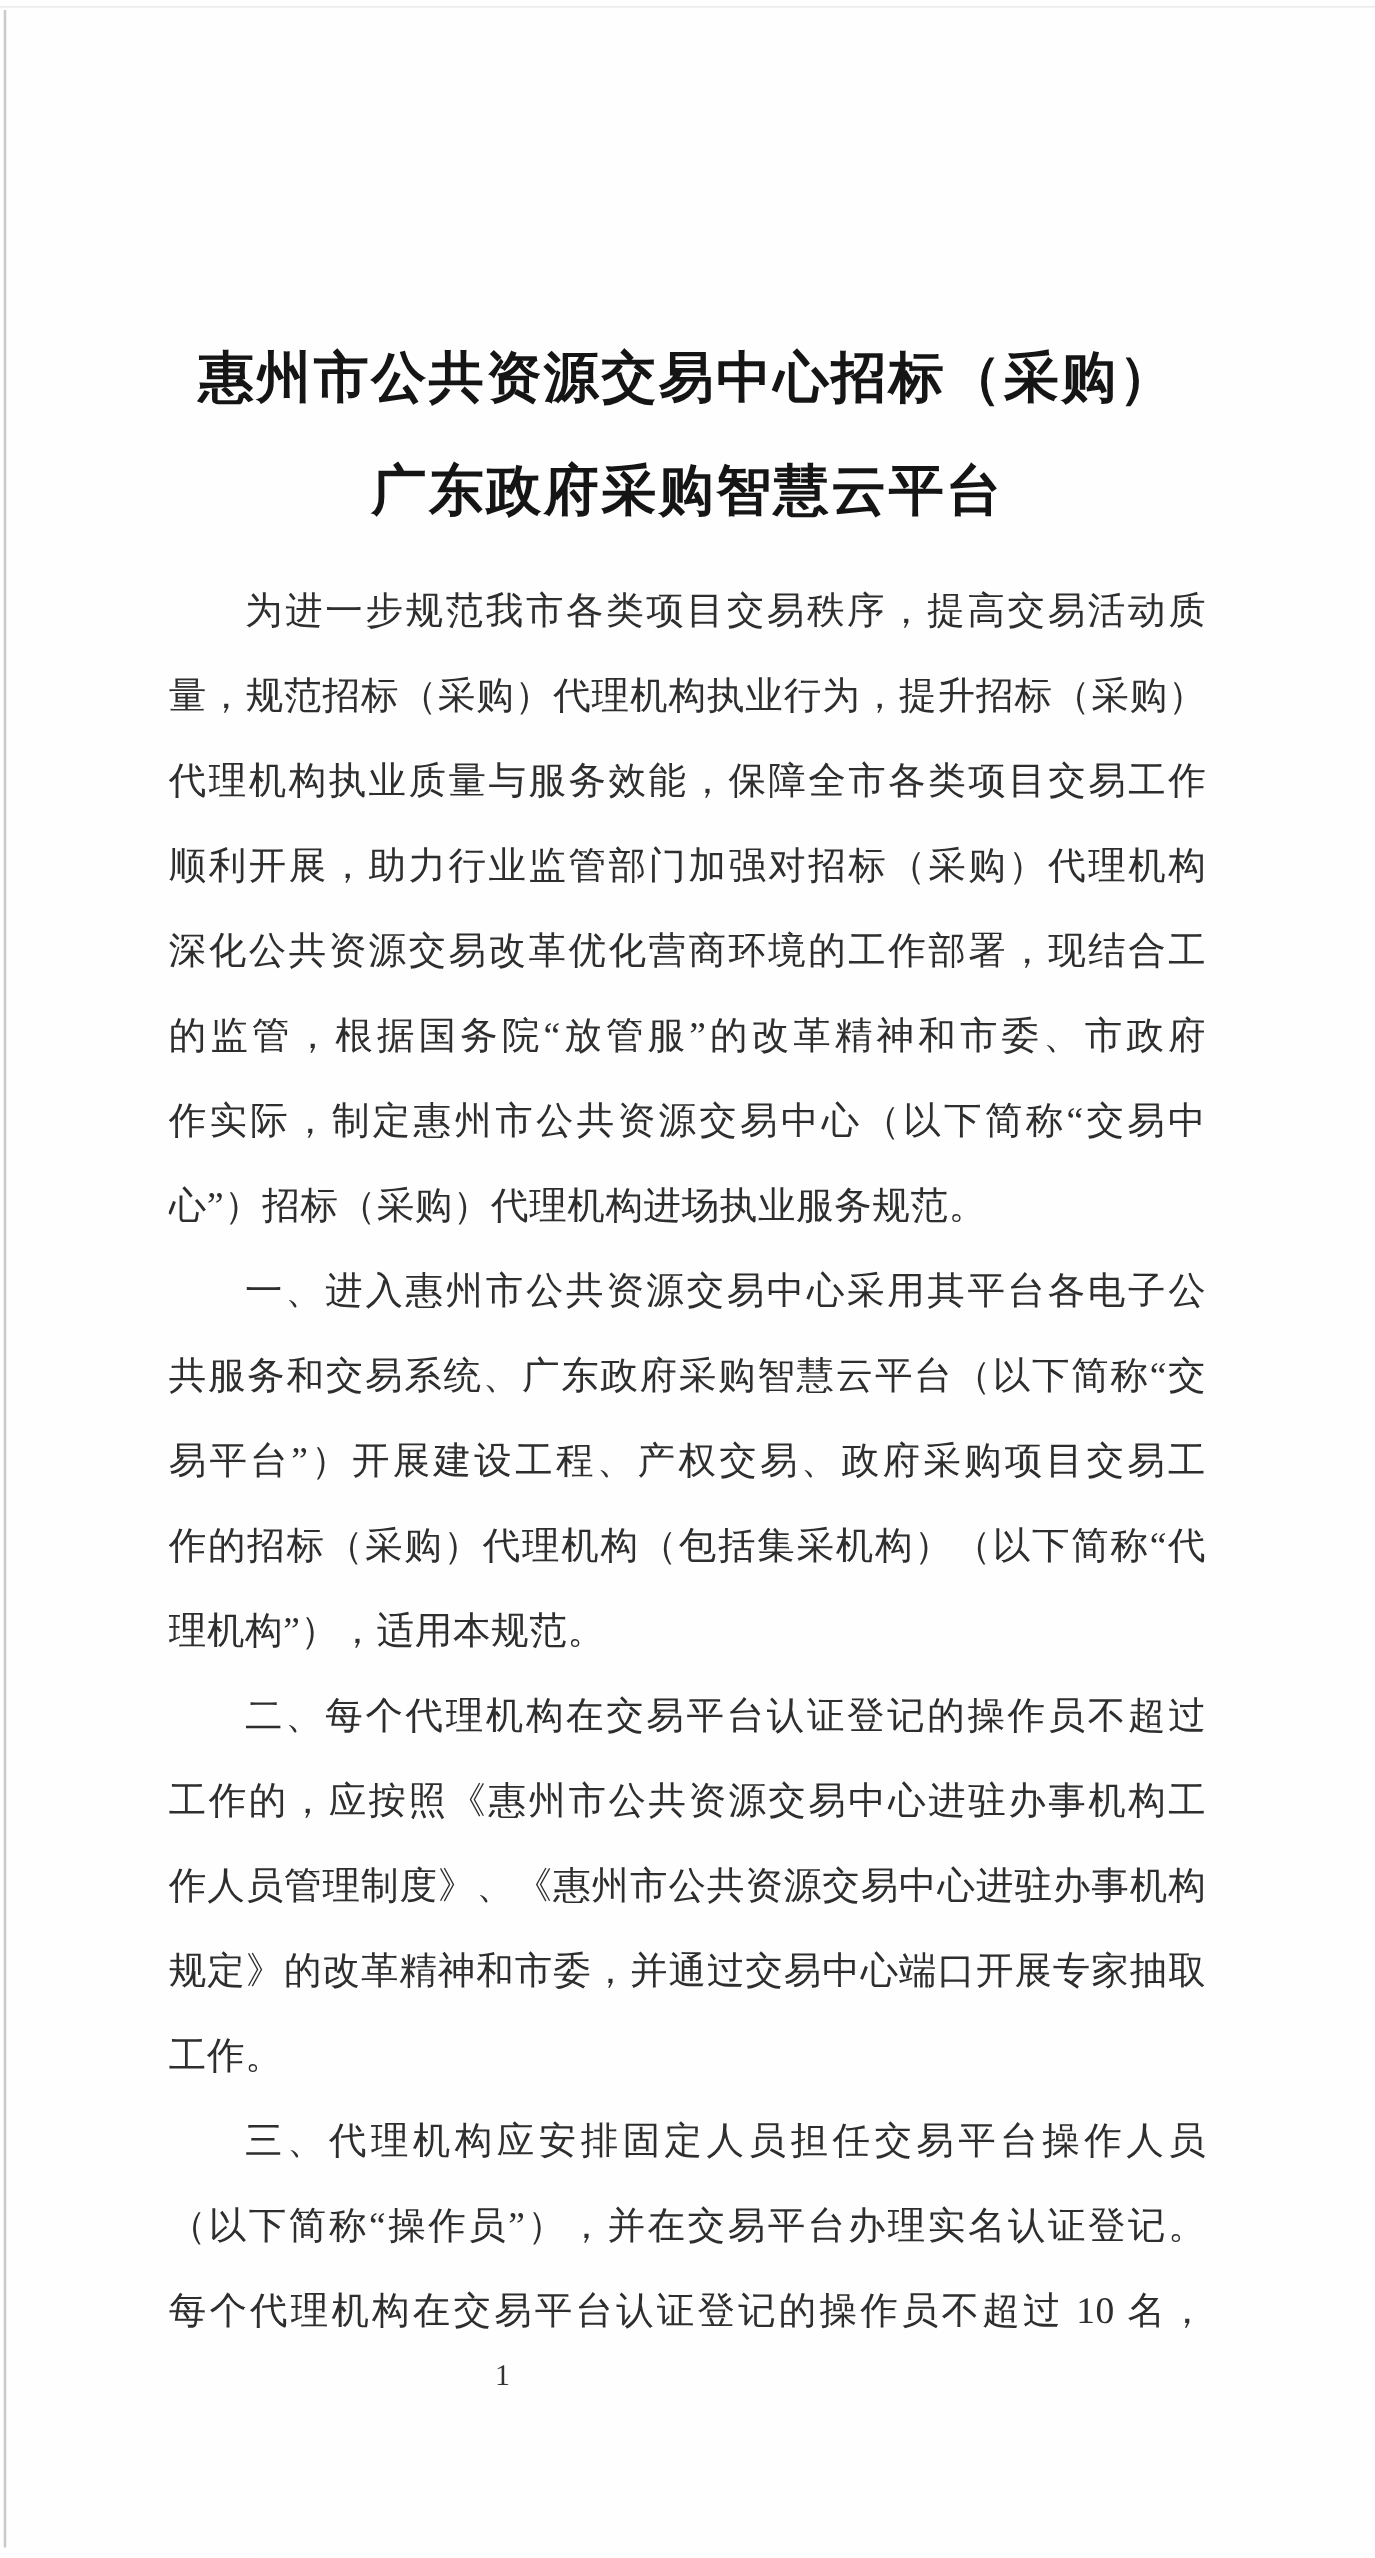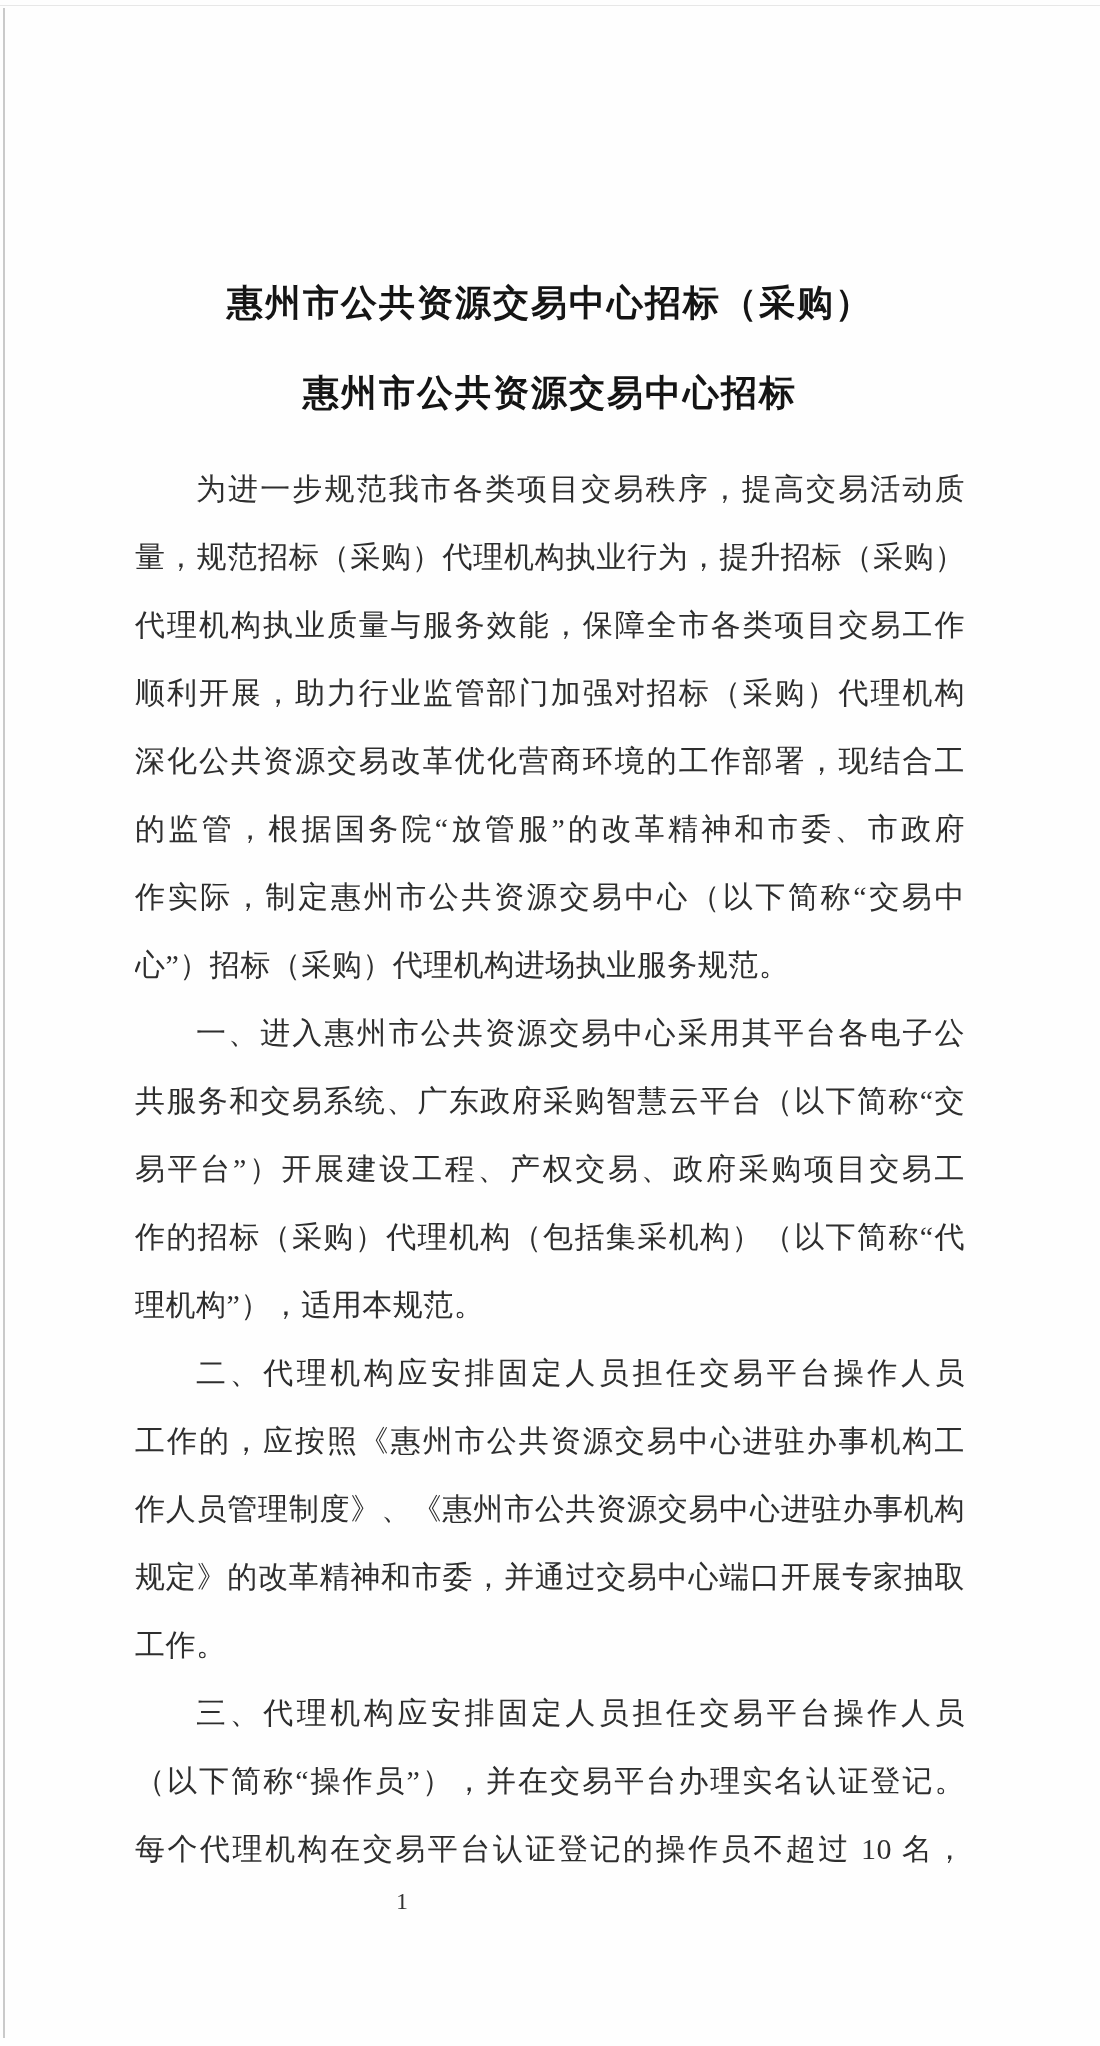--- a/index.html
+++ b/index.html
@@ -35,21 +35,21 @@
     width: 1100px; height: 1px;
     background: #cfcfcf;
     opacity: 0.5;
   }
   .doc-title {
     position: absolute;
     left: 135px; top: 258px;
     width: 830px;
     text-align: center;
     font-weight: bold;
-    font-size: 36px;
+    font-size: 44px;
     line-height: 90px;
     letter-spacing: 2px;
     color: #151515;
   }
   .doc-body {
     position: absolute;
     left: 135px; top: 455px;
     width: 830px;
     font-size: 30px;
     color: #2e2e2e;
@@ -81,38 +81,38 @@
 </style>
 </head>
 <body>
 
 <div class="page">
   <div class="edge-line-top"></div>
   <div class="edge-line-left"></div>
 
   <div class="doc-title">
     <div>惠州市公共资源交易中心招标（采购）</div>
-    <div>惠州市公共资源交易中心招标</div>
+    <div>广东政府采购智慧云平台</div>
   </div>
 
   <div class="doc-body">
       <div class="line fill indent">为进一步规范我市各类项目交易秩序，提高交易活动质</div>
       <div class="line fill">量，规范招标（采购）代理机构执业行为，提升招标（采购）</div>
       <div class="line fill">代理机构执业质量与服务效能，保障全市各类项目交易工作</div>
       <div class="line fill">顺利开展，助力行业监管部门加强对招标（采购）代理机构</div>
       <div class="line fill">深化公共资源交易改革优化营商环境的工作部署，现结合工</div>
       <div class="line fill">的监管，根据国务院“放管服”的改革精神和市委、市政府</div>
       <div class="line fill">作实际，制定惠州市公共资源交易中心（以下简称“交易中</div>
       <div class="line">心”）招标（采购）代理机构进场执业服务规范。</div>
       <div class="line fill indent">一、进入惠州市公共资源交易中心采用其平台各电子公</div>
       <div class="line fill">共服务和交易系统、广东政府采购智慧云平台（以下简称“交</div>
       <div class="line fill">易平台”）开展建设工程、产权交易、政府采购项目交易工</div>
       <div class="line fill">作的招标（采购）代理机构（包括集采机构）（以下简称“代</div>
       <div class="line">理机构”），适用本规范。</div>
-      <div class="line fill indent">二、代理机构应安排固定人员担任交易平台操作人员</div>
+      <div class="line fill indent">二、每个代理机构在交易平台认证登记的操作员不超过</div>
       <div class="line fill">工作的，应按照《惠州市公共资源交易中心进驻办事机构工</div>
       <div class="line fill">作人员管理制度》、《惠州市公共资源交易中心进驻办事机构工</div>
       <div class="line fill">规定》的改革精神和市委，并通过交易中心端口开展专家抽取</div>
       <div class="line">工作。</div>
       <div class="line fill indent">三、代理机构应安排固定人员担任交易平台操作人员</div>
       <div class="line fill">（以下简称“操作员”），并在交易平台办理实名认证登记。</div>
       <div class="line fill">每个代理机构在交易平台认证登记的操作员不超过 10 名，</div>
     </div>
 
   <div class="page-number">1</div>

